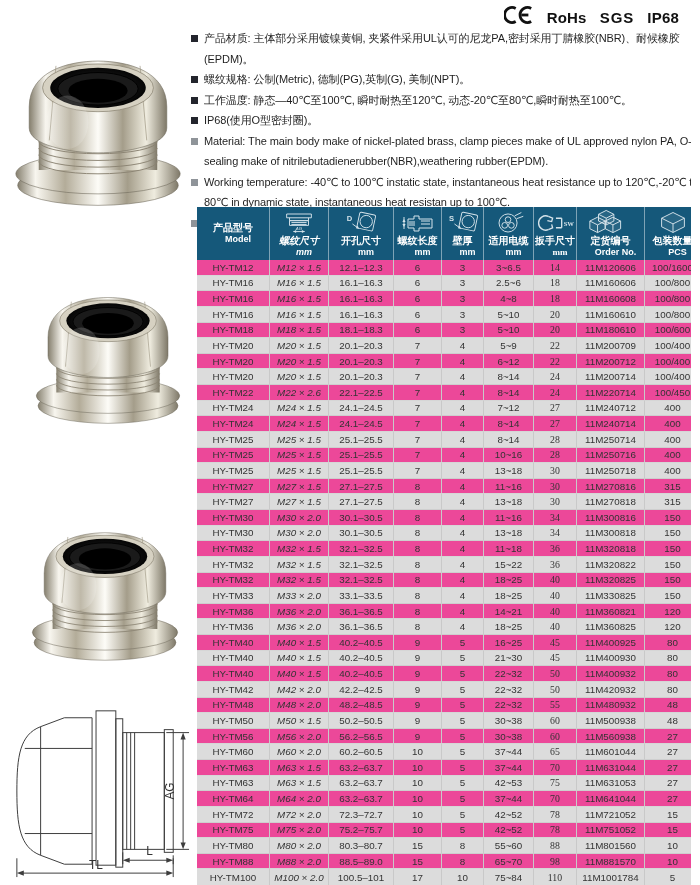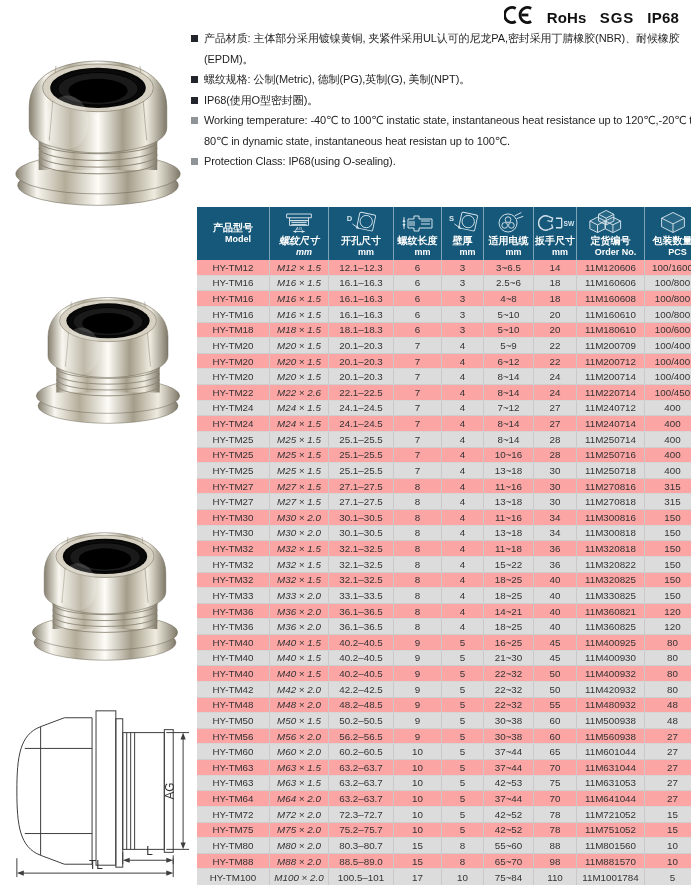--- a/index.html
+++ b/index.html
@@ -32,29 +32,29 @@
   .data-table{position:absolute;left:197px;top:207px;width:503px;height:678px;display:flex;flex-direction:column;}
   .thead{display:flex;background:#15587a;height:53px;flex:0 0 53px;}
   .th{display:flex;flex-direction:column;align-items:center;justify-content:flex-end;color:#fff;
       border-right:1px solid rgba(255,255,255,.45);box-sizing:border-box;padding-bottom:2px;}
   .th:last-child{border-right:none;}
   .th.model-col{justify-content:center;padding-bottom:0;}
   .th-zh{font-size:10px;font-weight:bold;line-height:12px;white-space:nowrap;}
   .th-sub{font-size:9px;font-weight:bold;line-height:11px;white-space:nowrap;padding-left:10px;}
   .hicon{height:25px;display:flex;align-items:flex-end;justify-content:center;}
   .tbody{flex:1;display:flex;flex-direction:column;}
-  .tr{flex:1;display:flex;background:#fca5a5;}
+  .tr{flex:1;display:flex;background:#ec4899;}
   .tr.alt{background:#dcdcdc;}
   .td{display:flex;align-items:center;justify-content:center;font-size:9.8px;color:#333;
       border-right:1px solid #c9c9c9;border-bottom:1px solid #d6d6d6;box-sizing:border-box;white-space:nowrap;}
   .tr.alt .td{border-bottom-color:#cecece;}
   .td:last-child{border-right:none;}
   .tr:last-child .td{border-bottom:none;}
   .c0{flex:0 0 73px;}.c1{flex:0 0 59px;font-style:italic;}.c2{flex:0 0 65px;}.c3{flex:0 0 48px;}.c4{flex:0 0 42px;}
-  .c5{flex:0 0 50px;}.c6{flex:0 0 43px;}.c7{flex:0 0 68px;}.c8{flex:0 0 55px;}
+  .c5{flex:0 0 50px;}.c6{flex:0 0 43px;font-family:Liberation Serif, serif;}.c7{flex:0 0 68px;}.c8{flex:0 0 55px;}
 </style>
 </head>
 <body>
 
 <div class="page">
 
   <div class="certs">
     <span>
       <svg width="30" height="20" viewBox="0 0 32 20">
         <g stroke="#111" stroke-width="3" fill="none">
@@ -73,21 +73,29 @@
       <div class="intro-item">
         <span class="bullet"></span>
         <span class="intro-text">产品材质: 主体部分采用镀镍黄铜, 夹紧件采用UL认可的尼龙PA,密封采用丁腈橡胶(NBR)、耐候橡胶(EPDM)。</span>
       </div>
       <div class="intro-item">
         <span class="bullet"></span>
         <span class="intro-text">螺纹规格: 公制(Metric), 德制(PG),英制(G), 美制(NPT)。</span>
       </div>
       <div class="intro-item">
         <span class="bullet"></span>
+        <span class="intro-text">工作温度: 静态—40℃至100℃, 瞬时耐热至120℃, 动态-20℃至80℃,瞬时耐热至100℃。</span>
+      </div>
+      <div class="intro-item">
+        <span class="bullet"></span>
         <span class="intro-text">IP68(使用O型密封圈)。</span>
+      </div>
+      <div class="intro-item">
+        <span class="bullet gray"></span>
+        <span class="intro-text">Material: The main body make of nickel-plated brass, clamp pieces make of UL approved nylon PA, O-sealing make of nitrilebutadienerubber(NBR),weathering rubber(EPDM).</span>
       </div>
       <div class="intro-item">
         <span class="bullet gray"></span>
         <span class="intro-text">Working temperature: -40℃ to 100℃ instatic state, instantaneous heat resistance up to 120℃,-20℃ to 80℃ in dynamic state, instantaneous heat resistan up to 100℃.</span>
       </div>
       <div class="intro-item">
         <span class="bullet gray"></span>
         <span class="intro-text">Protection Class: IP68(using O-sealing).</span>
       </div>
     </div>

